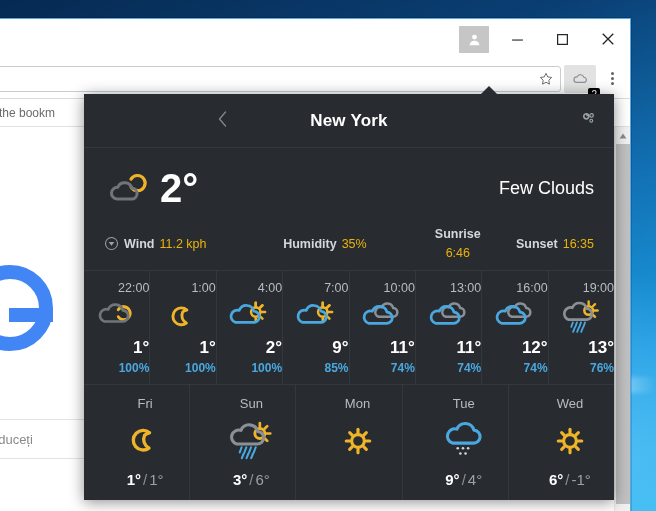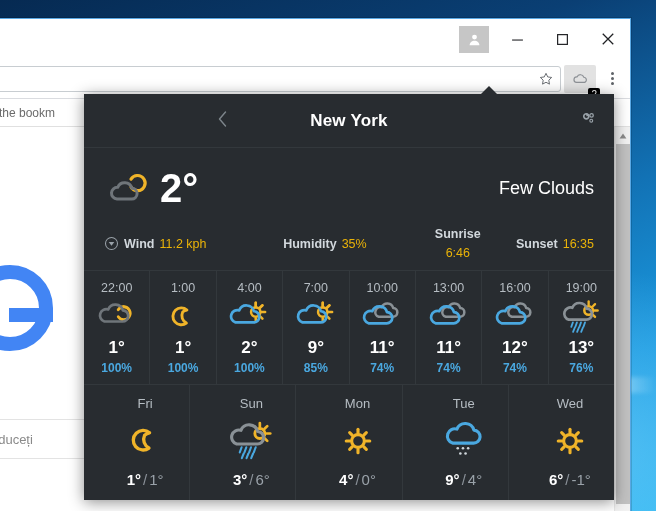--- a/index.html
+++ b/index.html
@@ -242,21 +242,21 @@
 
   
   #wx-hourly {
     display: flex;
     border-bottom: 1px solid #33383c;
     background: #282c30;
   }
   .hour-cell {
     flex: 1;
     padding: 10px 0 9px 0;
-    text-align: center;
+    text-align: right;
     border-right: 1px solid #33383c;
   }
   .hour-cell:last-child { border-right: none; }
   .hour-time { font-size: 12.5px; color: #b6bdc3; margin-bottom: 4px; }
   .hour-icon { height: 36px; display:flex; align-items:center; justify-content:center; }
   .hour-temp { font-size: 17px; font-weight: bold; margin-top: 3px; color:#fff; }
   .hour-pop  { font-size: 12px; font-weight: bold; color: #4aa8e0; margin-top: 3px; }
 
   
   #wx-daily { display: flex; background: #282c30; }
@@ -562,21 +562,20 @@
             <line x1="31.7" y1="20.0" x2="35.3" y2="20.0" stroke="#f0b429" stroke-width="3" stroke-linecap="round"></line>
             <line x1="29.4" y1="25.4" x2="32.0" y2="28.0" stroke="#f0b429" stroke-width="3" stroke-linecap="round"></line>
             <line x1="24.0" y1="27.7" x2="24.0" y2="31.3" stroke="#f0b429" stroke-width="3" stroke-linecap="round"></line>
             <line x1="18.6" y1="25.4" x2="16.0" y2="28.0" stroke="#f0b429" stroke-width="3" stroke-linecap="round"></line>
             <line x1="16.3" y1="20.0" x2="12.7" y2="20.0" stroke="#f0b429" stroke-width="3" stroke-linecap="round"></line>
             <line x1="18.6" y1="14.6" x2="16.0" y2="12.0" stroke="#f0b429" stroke-width="3" stroke-linecap="round"></line>
             <line x1="24.0" y1="12.3" x2="24.0" y2="8.7" stroke="#f0b429" stroke-width="3" stroke-linecap="round"></line>
             <line x1="29.4" y1="14.6" x2="32.0" y2="12.0" stroke="#f0b429" stroke-width="3" stroke-linecap="round"></line>
           </svg>
         </div>
-        <div class="day-temps"><span class="hi">4°</span><span class="sep">/</span><span class="lo">0°</span></div>
       </div>
       <div class="day-cell">
         <div class="day-name">Tue</div>
         <div class="day-icon">
           <svg width="50" height="42" viewBox="0 0 48 40">
             <path d="M13,22 h20 a6.2,6.2 0 0 0 0.5,-12.4 a8.6,8.6 0 0 0 -16.3,-1 a6.6,6.6 0 0 0 -4.2,13.4 z" fill="none" stroke="#4aa8e0" stroke-width="3" stroke-linejoin="round" stroke-linecap="round"></path>
             <circle cx="18" cy="27" r="1.25" fill="#cfd6db"></circle>
             <circle cx="23" cy="27" r="1.25" fill="#cfd6db"></circle>
             <circle cx="28" cy="27" r="1.25" fill="#cfd6db"></circle>
             <circle cx="20.5" cy="32" r="1.25" fill="#cfd6db"></circle>

